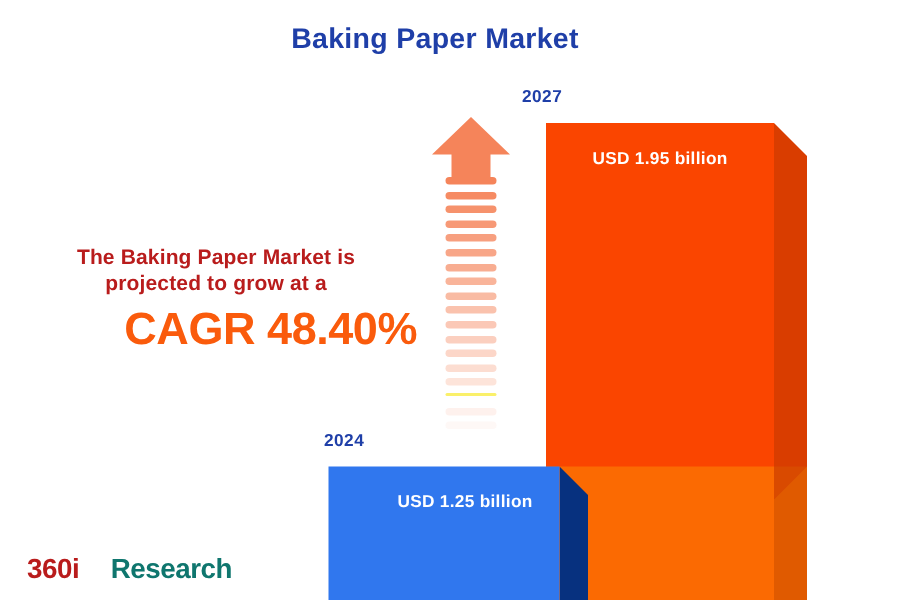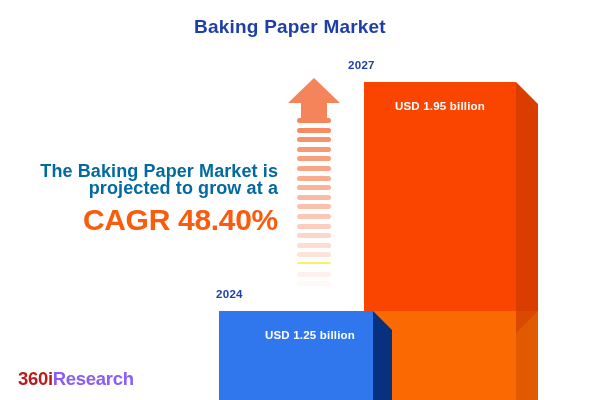--- a/index.html
+++ b/index.html
@@ -94,39 +94,40 @@
   .stripe{
     height:5px;border-radius:3px;margin-bottom:4.6px;
   }
 
   
   #cagr-block{
     position:absolute;left:10px;top:163px;width:268px;
     text-align:right;
   }
   #cagr-line1{
-    font-size:18px;font-weight:bold;color:#0369a1;
+    font-size:14px;font-weight:bold;color:#b91c1c;
     line-height:17px;
     letter-spacing:.1px;
+    text-align:center;
   }
   #cagr-value{
     margin-top:6px;
     font-size:30px;font-weight:bold;color:#FA5B0C;
     letter-spacing:-.3px;
     white-space:nowrap;
   }
 
   
   #logo{
     position:absolute;left:18px;top:368px;
     font-size:18.5px;font-weight:bold;letter-spacing:-.3px;
     white-space:nowrap;
   }
   #logo .o{color:#b91c1c;}
-  #logo .b{color:#8b5cf6;}
+  #logo .b{color:#0f766e;margin-left:21px;}
 </style>
 </head>
 <body>
 
 <div id="canvas">
 
   <div id="title">Baking Paper Market</div>
 
   <div id="label2032">2027</div>
   <div class="bar-group" id="bar2032">

